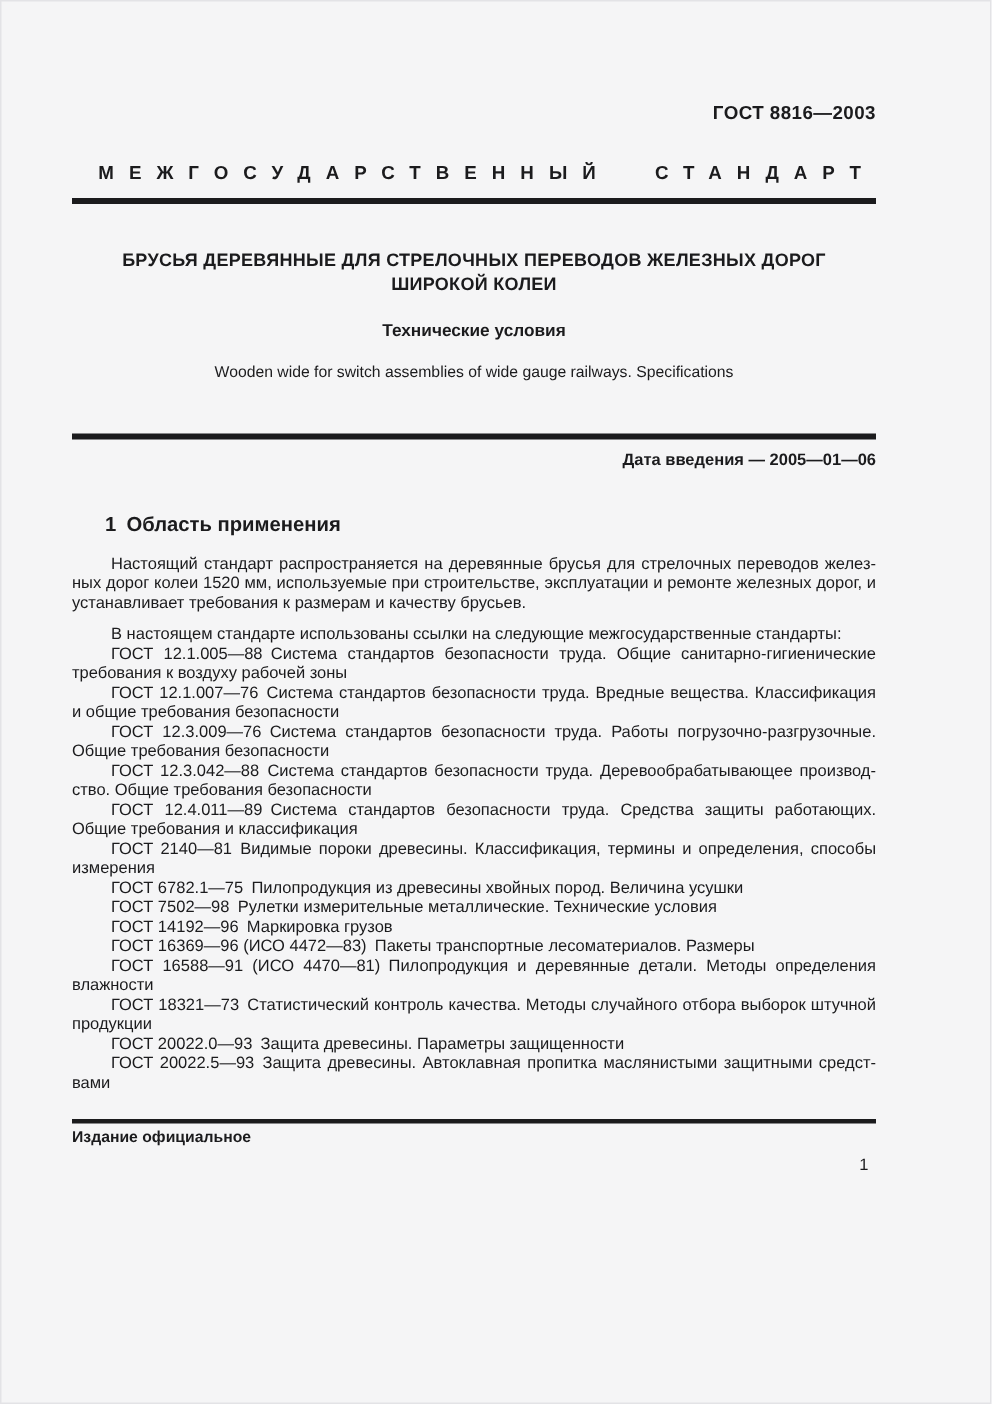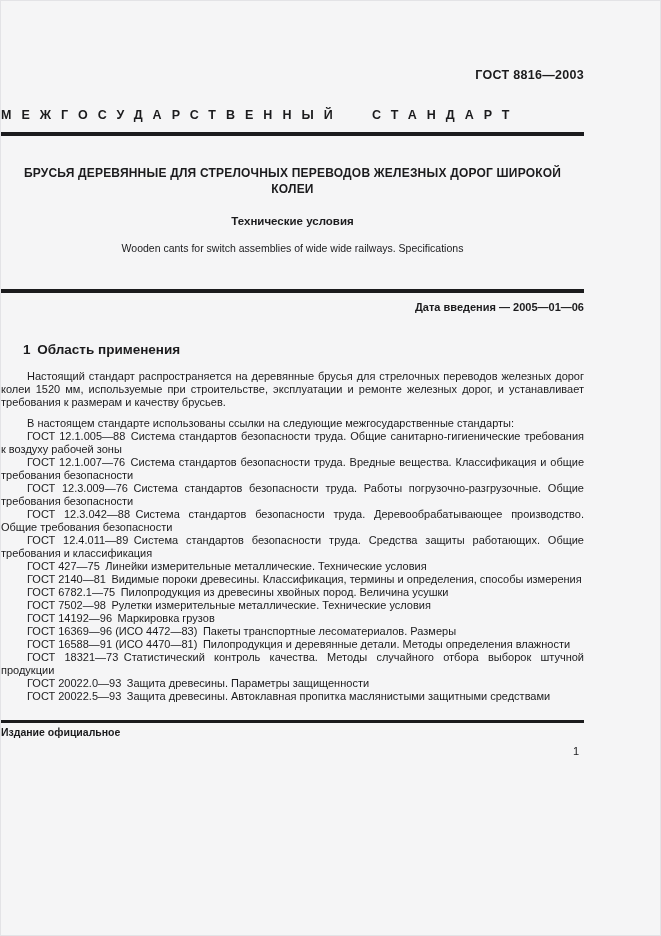--- a/index.html
+++ b/index.html
@@ -13,33 +13,34 @@
     height: 936px;
     background: #f5f5f6;
     color: #1b1b1d;
     font-family: "Liberation Sans", sans-serif;
     box-sizing: border-box;
     border: 1px solid #e3e3e6;
     overflow: hidden;
   }
   .content {
     box-sizing: border-box;
+    padding-left: 47px;
     padding-right: 76px; 
   }
   .doc-number {
     margin-top: 66px;
     text-align: right;
     font-weight: bold;
     font-size: 12.5px;
     line-height: 16px;
     letter-spacing: 0.3px;
   }
   .std-kind {
     margin-top: 24px;
-    text-align: left;
+    text-align: right;
     font-weight: bold;
     font-size: 12.5px;
     line-height: 16px;
     letter-spacing: 10px;
     word-spacing: 16px;
     white-space: nowrap;
   }
   .rule {
     background: #1b1b1d;
     height: 4px;
@@ -133,40 +134,39 @@
     <div class="doc-number">ГОСТ 8816—2003</div>
 
     <div class="std-kind">МЕЖГОСУДАРСТВЕННЫЙ СТАНДАРТ</div>
 
     <div class="rule rule-top"></div>
 
     <div class="doc-title">БРУСЬЯ ДЕРЕВЯННЫЕ ДЛЯ СТРЕЛОЧНЫХ ПЕРЕВОДОВ ЖЕЛЕЗНЫХ ДОРОГ ШИРОКОЙ КОЛЕИ</div>
 
     <div class="doc-subtitle">Технические условия</div>
 
-    <div class="doc-title-en">Wooden cants for switch assemblies of wide wide railways. Specifications</div>
+    <div class="doc-title-en">Wooden wide for switch assemblies of wide gauge railways. Specifications</div>
 
     <div class="rule rule-mid"></div>
 
     <div class="effective-date">Дата введения — 2005—01—06</div>
 
     <h2 class="section-heading">1 Область применения</h2>
 
     <p class="body-par">Настоящий стандарт распространяется на деревянные брусья для стрелочных переводов желез­ных дорог колеи 1520 мм, используемые при строительстве, эксплуатации и ремонте железных дорог, и устанавливает требования к размерам и качеству брусьев.</p>
 
 
     <p class="refs-intro">В настоящем стандарте использованы ссылки на следующие межгосударственные стандарты:</p>
 
     <div>
       <p class="ref">ГОСТ&nbsp;12.1.005—88 Система стандартов безопасности труда. Общие санитарно-гигиенические требования к воздуху рабочей зоны</p>
       <p class="ref">ГОСТ&nbsp;12.1.007—76 Система стандартов безопасности труда. Вредные вещества. Классификация и общие требования безопасности</p>
       <p class="ref">ГОСТ&nbsp;12.3.009—76 Система стандартов безопасности труда. Работы погрузочно-разгрузочные. Общие требования безопасности</p>
       <p class="ref">ГОСТ&nbsp;12.3.042—88 Система стандартов безопасности труда. Деревообрабатывающее производ­ство. Общие требования безопасности</p>
       <p class="ref">ГОСТ&nbsp;12.4.011—89 Система стандартов безопасности труда. Средства защиты работающих. Общие требования и классификация</p>
-      <p class="ref">ГОСТ&nbsp;427—75 Линейки измерительные металлические. Технические условия</p>
       <p class="ref">ГОСТ&nbsp;2140—81 Видимые пороки древесины. Классификация, термины и определения, способы измерения</p>
       <p class="ref">ГОСТ&nbsp;6782.1—75 Пилопродукция из древесины хвойных пород. Величина усушки</p>
       <p class="ref">ГОСТ&nbsp;7502—98 Рулетки измерительные металлические. Технические условия</p>
       <p class="ref">ГОСТ&nbsp;14192—96 Маркировка грузов</p>
       <p class="ref">ГОСТ&nbsp;16369—96 (ИСО 4472—83) Пакеты транспортные лесоматериалов. Размеры</p>
       <p class="ref">ГОСТ&nbsp;16588—91 (ИСО 4470—81) Пилопродукция и деревянные детали. Методы определения влажности</p>
       <p class="ref">ГОСТ&nbsp;18321—73 Статистический контроль качества. Методы случайного отбора выборок штучной продукции</p>
       <p class="ref">ГОСТ&nbsp;20022.0—93 Защита древесины. Параметры защищенности</p>
       <p class="ref">ГОСТ&nbsp;20022.5—93 Защита древесины. Автоклавная пропитка маслянистыми защитными средст­вами</p>
     </div>

